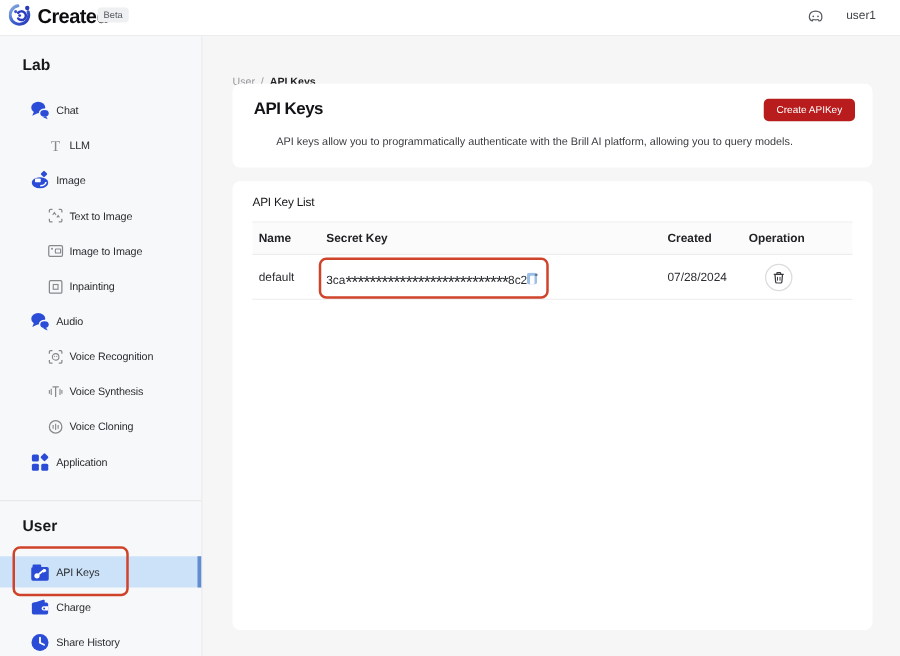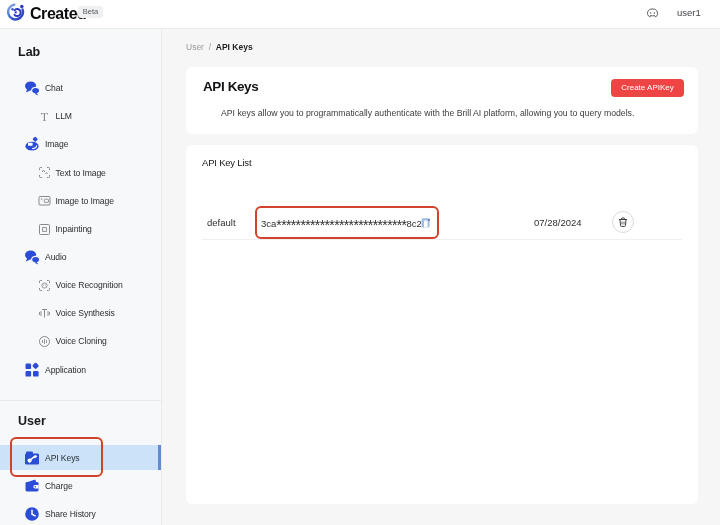--- a/index.html
+++ b/index.html
@@ -17,27 +17,27 @@
 .mi svg.ic { position:absolute; left:24px; top:6px; }
 .mi svg.ic2 { position:absolute; left:38px; top:7.5px; }
 .mi .t { position:absolute; left:45px; top:50%; transform:translateY(-50%); font-size:8.6px; letter-spacing:-0.1px; color:#2b2d31; }
 .mi .t2 { position:absolute; left:55.5px; top:50%; transform:translateY(-50%); font-size:8.6px; letter-spacing:-0.1px; color:#2b2d31; }
 #divider { position:absolute; left:0; top:371px; width:161px; height:1px; background:#e8e9ea; }
 #hl { position:absolute; left:0; top:416px; width:161px; height:25px; background:#cbe2f9; }
 #hlbar { position:absolute; right:0; top:0; width:3px; height:25px; background:#638cd0; }
 .redbox { position:absolute; border:2.2px solid #d0432b; border-radius:6px; z-index:9; }
 
 #mainbg { position:absolute; left:162px; top:29px; width:558px; height:496px; background:#f7f6f7; }
-#crumb { position:absolute; left:186px; top:42px; font-size:8.5px; color:#96989c; }
+#crumb { position:absolute; left:186px; top:60px; font-size:8.5px; color:#96989c; }
 #crumb b { color:#1f2022; font-weight:bold; }
 .card { position:absolute; left:186px; background:#fff; border-radius:6px; }
 #card1 { top:67px; width:512px; height:67px; }
 #c1title { position:absolute; left:17px; top:11.5px; font-size:13.5px; font-weight:bold; letter-spacing:-0.4px; color:#121316; }
 #c1desc { position:absolute; left:17px; top:41px; font-size:8.7px; color:#3a3c40;margin-left:18px; }
-#createbtn { position:absolute; left:425px; top:12px; width:73px; height:18px; background:#ef4444; border-radius:4px; color:#fff; font-size:8px; text-align:center; line-height:18px; }
+#createbtn { position:absolute; left:425px; top:12px; width:73px; height:18px; background:#b91c1c; border-radius:4px; color:#fff; font-size:8px; text-align:center; line-height:18px; }
 #card2 { top:145px; width:512px; height:359px; }
 #c2title { position:absolute; left:16px; top:12px; font-size:9.5px; letter-spacing:-0.2px; font-weight:normal; color:#17181a; }
 #thead { position:absolute; left:16px; top:32px; width:480px; height:27px; background:#fbfbfc; border-top:1px solid #f2f2f3; border-bottom:1px solid #ededee; }
 .th { position:absolute; top:calc(50% + 0.5px); transform:translateY(-50%); font-size:9.5px; font-weight:bold; color:#212225; }
 #trow { position:absolute; left:16px; top:59px; width:480px; height:36px; border-bottom:1px solid #f0f0f1; }
 .td { position:absolute; top:50%; transform:translateY(-50%); font-size:9.5px; color:#2b2d31; }
 #stars { font-size:14px; letter-spacing:-0.63px; position:relative; top:3.5px; }
 #trashbtn { position:absolute; left:410px; top:7px; width:22px; height:22px; border:1px solid #dcdcde; border-radius:50%; background:#fff; }
 </style>
 </head>
@@ -45,20 +45,26 @@
 <div id="page">
   <div id="mainbg"></div>
   <div id="crumb">User&nbsp; /&nbsp; <b>API Keys</b></div>
   <div class="card" id="card1">
     <div id="c1title">API Keys</div>
     <div id="c1desc">API keys allow you to programmatically authenticate with the Brill AI platform, allowing you to query models.</div>
     <div id="createbtn">Create APIKey</div>
   </div>
   <div class="card" id="card2">
     <div id="c2title">API Key List</div>
+    <div id="thead">
+      <div class="th" style="left:5px">Name</div>
+      <div class="th" style="left:59px">Secret Key</div>
+      <div class="th" style="left:332px">Created</div>
+      <div class="th" style="left:397px">Operation</div>
+    </div>
     <div id="trow">
       <div class="td" style="left:5px">default</div>
       <div class="td" id="seckey" style="left:59px">3ca<span id="stars">***************************</span>8c2</div>
       <svg style="position:absolute;left:219px;top:13.5px" width="10" height="10" viewBox="0 0 10 10">
           <rect x="0.6" y="0.2" width="8" height="9.2" rx="1.6" fill="#9cbfe8"></rect>
           <rect x="7.1" y="0.9" width="1.9" height="1.8" fill="#39414d" opacity="0.6" rx="0.4"></rect>
           <rect x="3" y="2.6" width="3.6" height="6.8" rx="0.8" fill="#fdfdfe"></rect>
         </svg>
       <div class="td" style="left:332px">07/28/2024</div>
       <div id="trashbtn">

